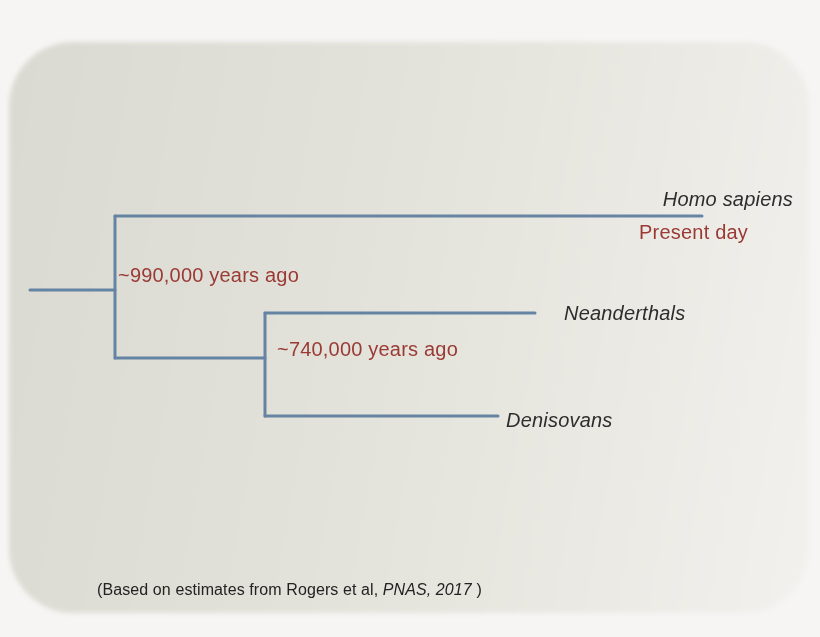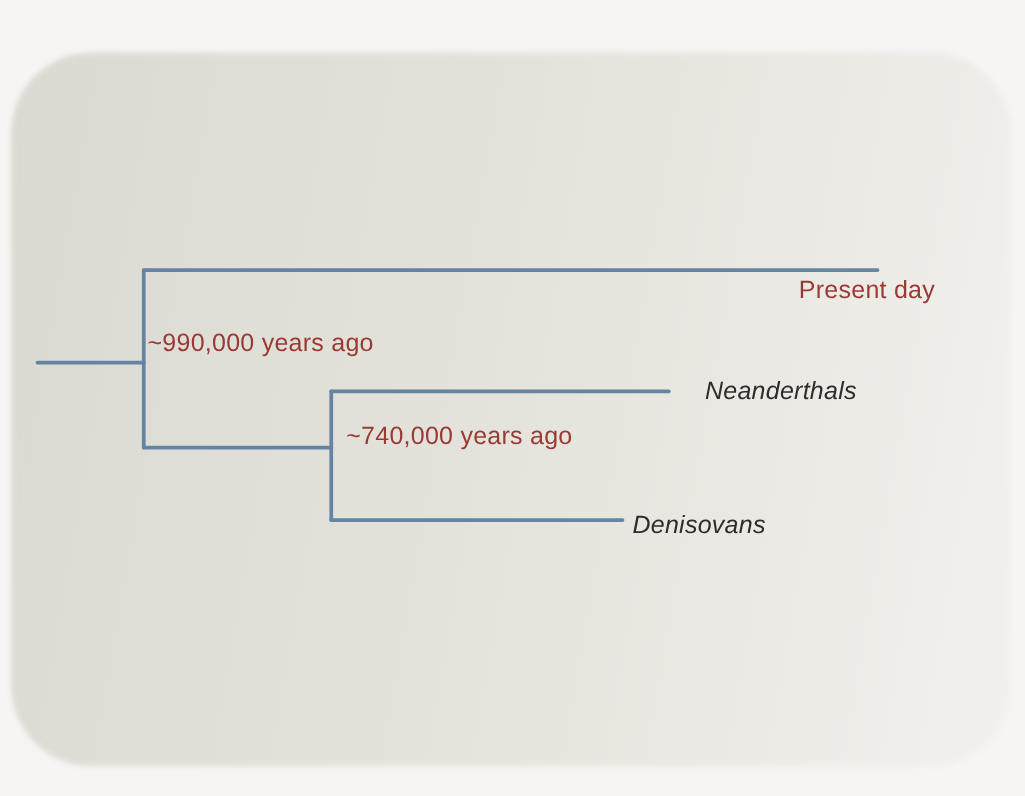--- a/index.html
+++ b/index.html
@@ -75,25 +75,29 @@
       <path d="M30 290 H115"></path>
       <path d="M115 216 V358"></path>
       <path d="M115 216 H702"></path>
       <path d="M115 358 H265"></path>
       <path d="M265 313 V416"></path>
       <path d="M265 313 H535"></path>
       <path d="M265 416 H498"></path>
     </g>
   </svg>
 
+  <div class="label taxon right-aligned" style="right:27px; top:187px;">Homo sapiens</div>
 
   <div class="label annotation italic right-aligned" style="right:72px; top:220px;">Present day</div>
 
   <div class="label annotation" style="left:118px; top:263px;">~990,000 years ago</div>
 
   <div class="label taxon" style="left:547px; top:301px;margin-left:17px;">Neanderthals</div>
 
   <div class="label annotation" style="left:277px; top:337px;">~740,000 years ago</div>
 
   <div class="label taxon" style="left:506px; top:408px;">Denisovans</div>
 
+  <div class="citation">
+    <span>(Based on estimates from Rogers et al, </span><span class="cite-italic">PNAS, 2017</span><span> )</span>
+  </div>
 
 </div>
 
 </body></html>

